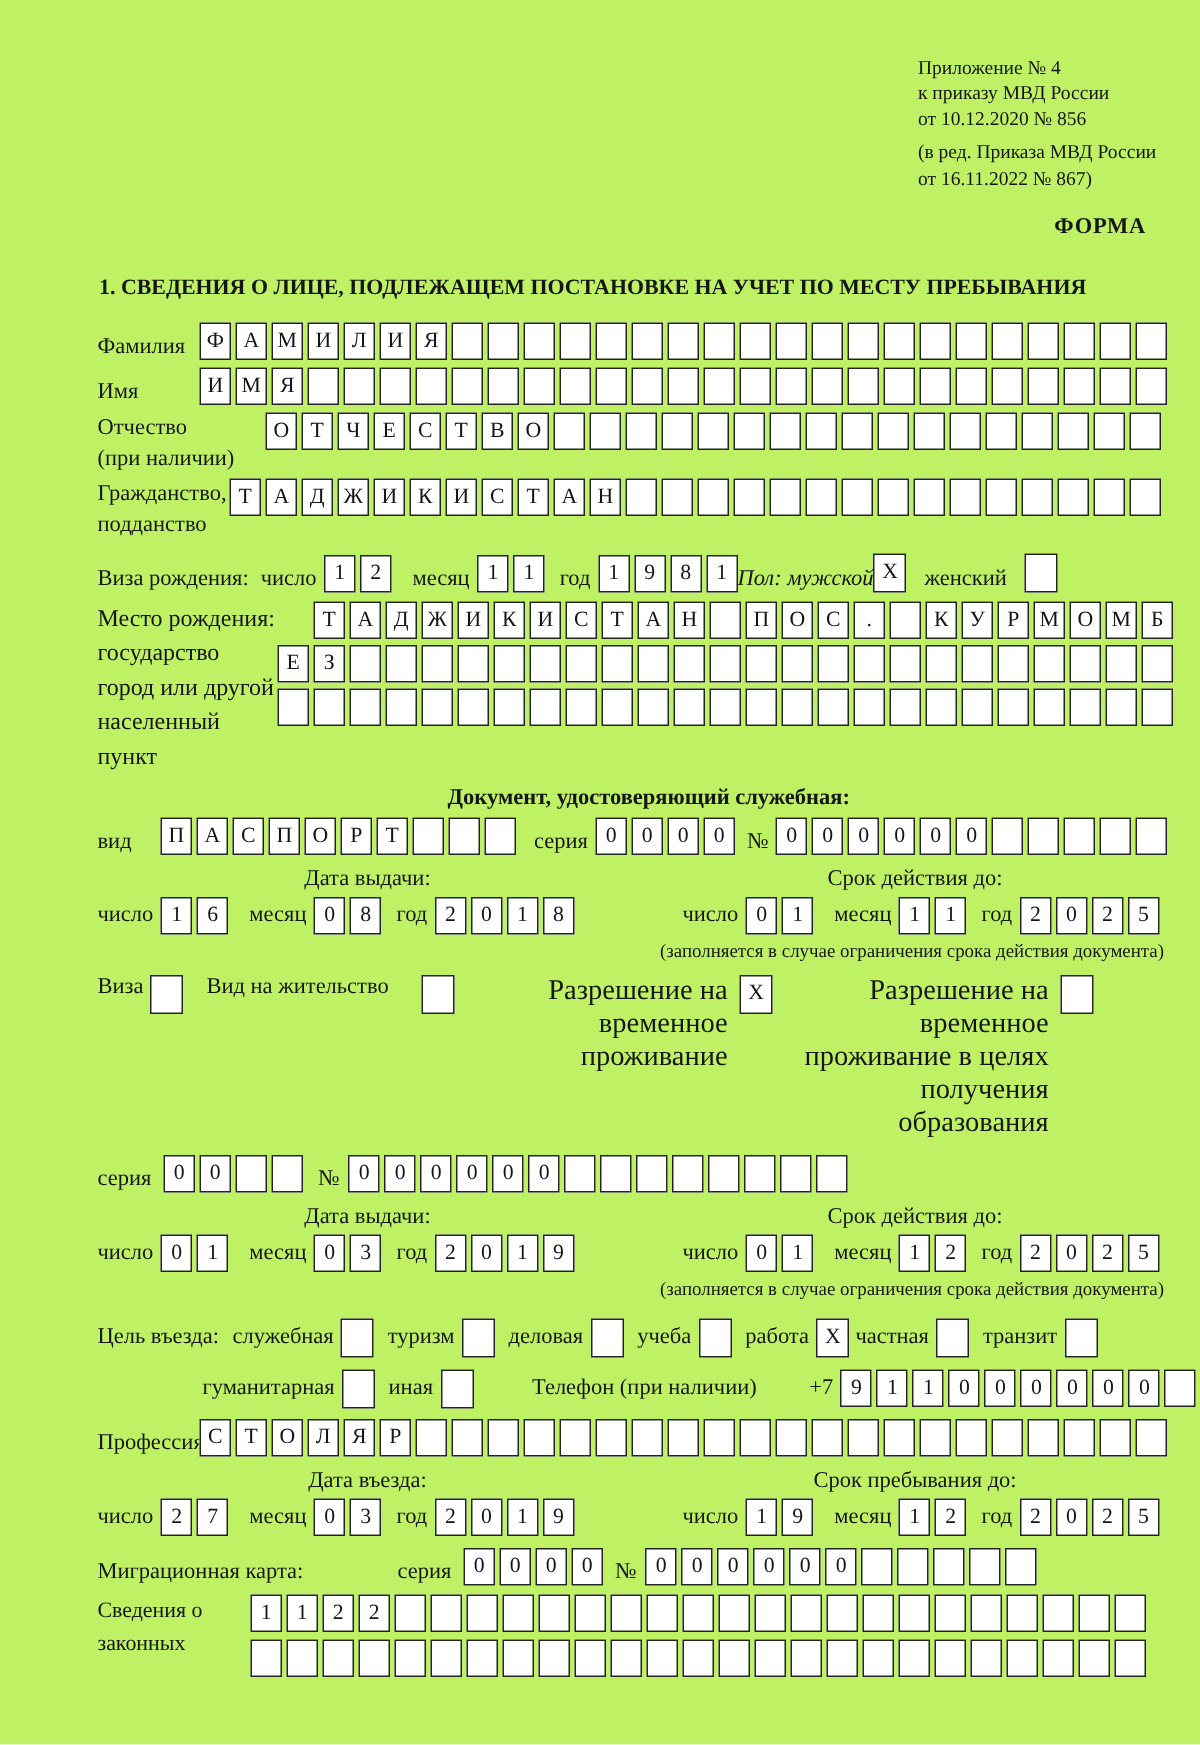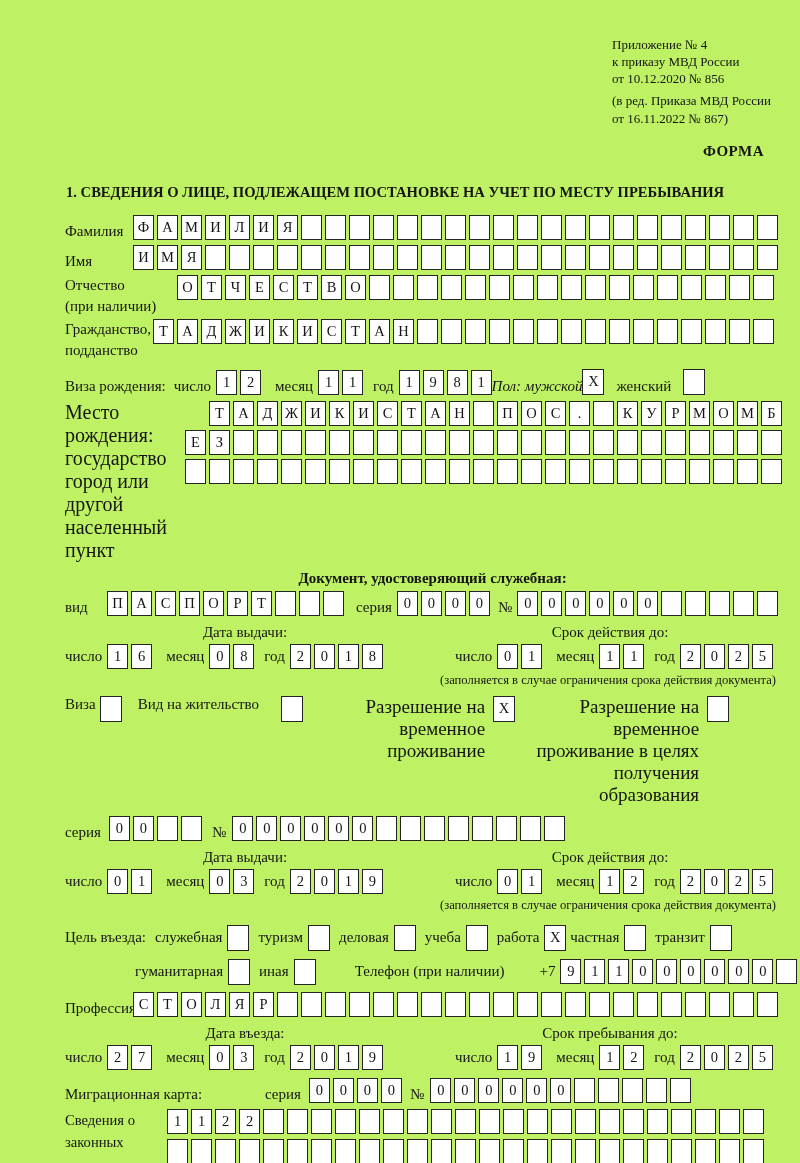--- a/index.html
+++ b/index.html
@@ -27,21 +27,21 @@
   .dg-lbl{font-size:15px;margin-right:5px;}
   .dg-gap{margin-left:14px;}
   .note-r{margin:4px 24px 0 0;text-align:right;font-size:12.6px;}
   .intro{margin:12px 0 0 65px;font-size:15px;line-height:23px;}
   .rvp{display:flex;align-items:flex-start;margin:8px 0 0 65px;}
   .rvp .ctr{text-align:right;font-size:19px;line-height:22px;}
   .goal{display:flex;align-items:center;margin:12px 0 0 65px;}
   .goal .lbl{margin-right:5px;}
   .goal .cbox{margin-right:9px;}
   .bp{display:flex;margin:6px 0 0 65px;}
-  .bp-l{width:120px;font-size:20px;line-height:23px;flex:none;}
+  .bp-l{width:120px;font-size:16px;line-height:23px;flex:none;}
   .bp-r{display:flex;flex-direction:column;gap:4px;}
   .reps{display:flex;margin:6px 0 0 65px;}
   .reps-l{width:102px;font-size:14.6px;line-height:22px;flex:none;}
   .reps-r{display:flex;flex-direction:column;gap:5px;}
   .doc-head{margin:8px 0 0 65px;text-align:center;font-weight:bold;font-size:15px;}
 </style>
 </head>
 <body>
 
 <div class="page">

